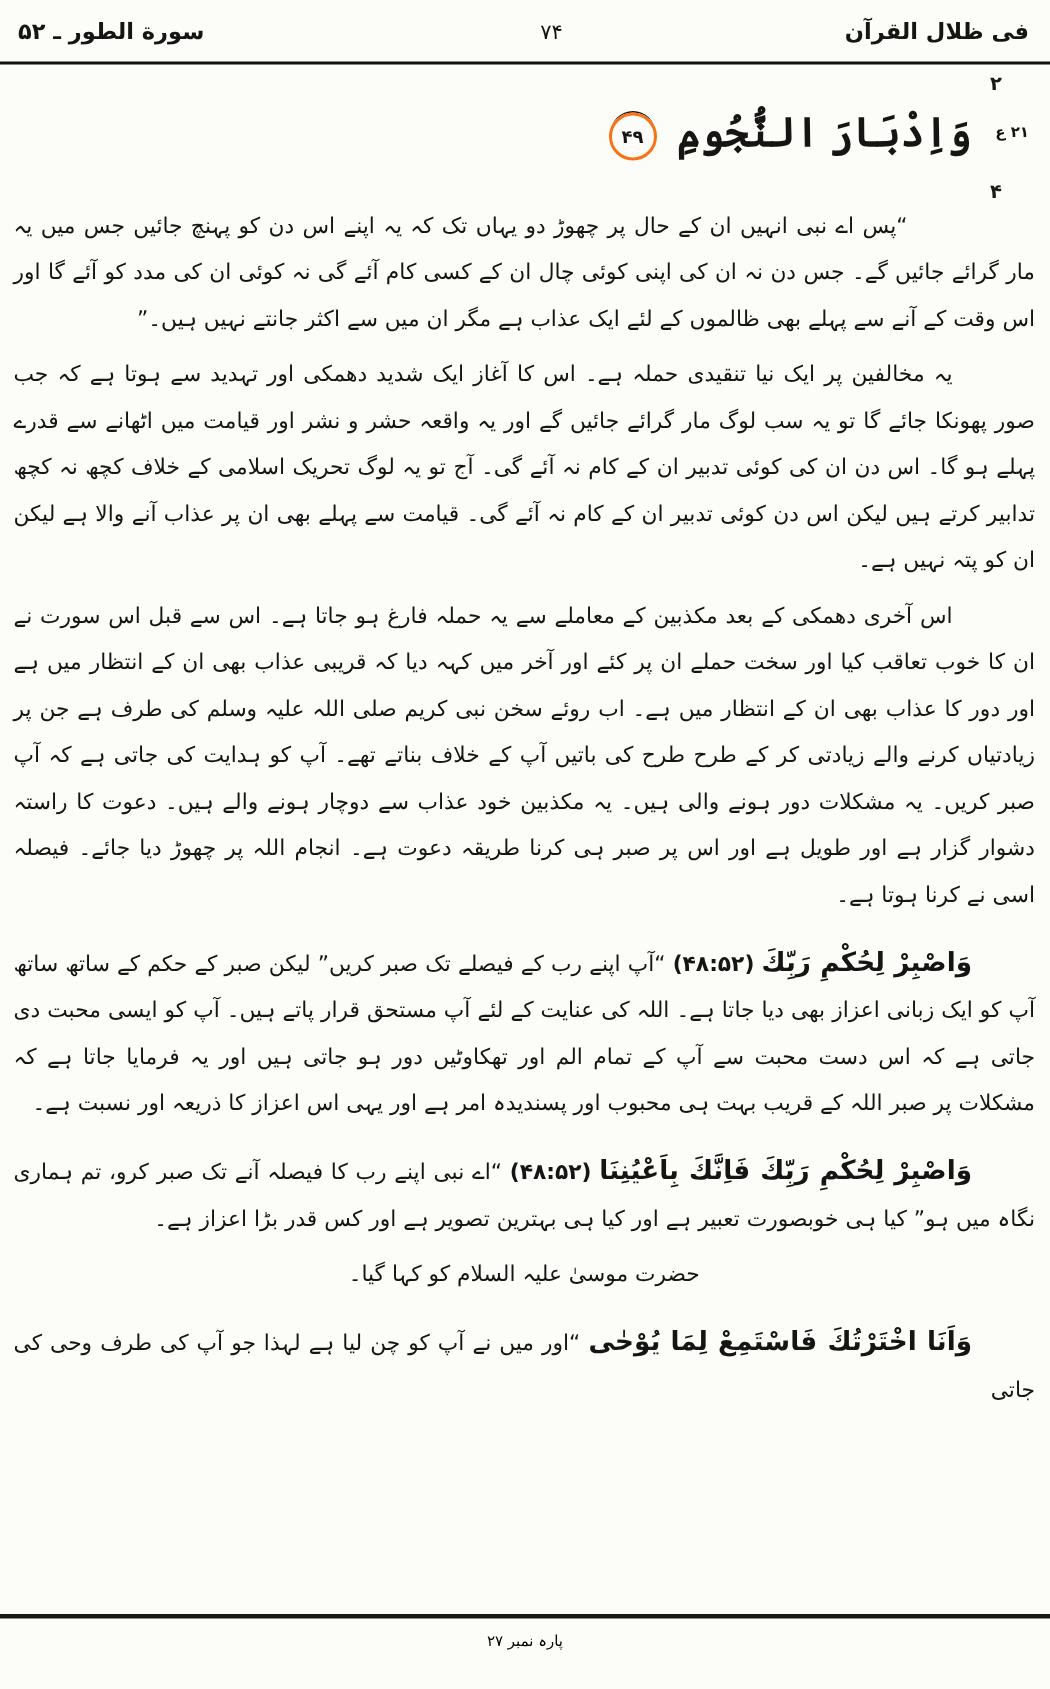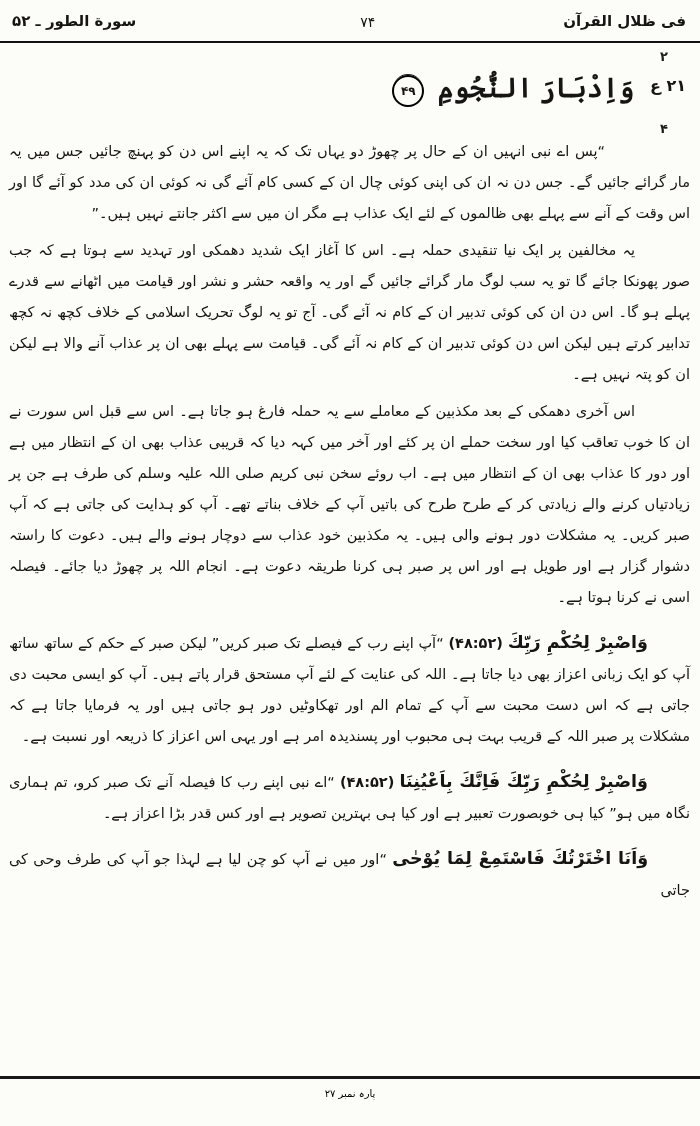--- a/index.html
+++ b/index.html
@@ -32,26 +32,26 @@
   }
   .mn-2{top:49px;}
   .mn-4{top:121px;}
   
   .heading{
     position:absolute;top:72px;right:14px;left:10px;
     text-align:right;
     font-weight:bold;
     white-space:nowrap;
   }
-  .heading .ruku{font-size:16px;margin-left:10px;vertical-align:6px;margin-top:32px;}
+  .heading .ruku{font-size:10px;margin-left:10px;vertical-align:6px;margin-top:32px;}
   .heading .verse{font-size:27px;letter-spacing:1px;font-family:Liberation Serif, serif;}
   .ayah-medallion{
     display:inline-flex;align-items:center;justify-content:center;
     width:28px;height:28px;margin-right:8px;
-    border:2px solid #000000;border-radius:50%;
+    border:2px solid #f97316;border-radius:50%;
     font-size:12px;font-weight:bold;
     vertical-align:2px;
     box-shadow:0 -2px 0 -1px #161616;
   }
   
   .body{
     position:absolute;top:136px;right:10px;left:9px;
   }
   .para{
     margin:0 0 6px 0;
@@ -118,20 +118,23 @@
       <span>“آپ اپنے رب کے فیصلے تک صبر کریں” لیکن صبر کے حکم کے ساتھ ساتھ آپ کو ایک زبانی اعزاز بھی دیا جاتا ہے۔ اللہ کی عنایت کے لئے آپ مستحق قرار پاتے ہیں۔ آپ کو ایسی محبت دی جاتی ہے کہ اس دست محبت سے آپ کے تمام الم اور تھکاوٹیں دور ہو جاتی ہیں اور یہ فرمایا جاتا ہے کہ مشکلات پر صبر اللہ کے قریب بہت ہی محبوب اور پسندیدہ امر ہے اور یہی اس اعزاز کا ذریعہ اور نسبت ہے۔</span>
     </p>
 
     <p class="para ayah-para">
       <span class="arabic-inline">وَاصْبِرْ لِحُكْمِ رَبِّكَ فَاِنَّكَ بِاَعْيُنِنَا</span>
       <span class="verse-ref">(۴۸:۵۲)</span>
       <span>“اے نبی اپنے رب کا فیصلہ آنے تک صبر کرو، تم ہماری نگاہ میں ہو” کیا ہی خوبصورت تعبیر ہے اور کیا ہی بہترین تصویر ہے اور کس قدر بڑا اعزاز ہے۔</span>
     </p>
 
 
+    <p class="para standalone">
+      <span>حضرت موسیٰ علیہ السلام کو کہا گیا۔</span>
+    </p>
 
     <p class="para ayah-para">
       <span class="arabic-inline">وَاَنَا اخْتَرْتُكَ فَاسْتَمِعْ لِمَا يُوْحٰى</span>
       <span>“اور میں نے آپ کو چن لیا ہے لہذا جو آپ کی طرف وحی کی جاتی</span>
     </p>
 
   </div>
 
   <div class="rule-bottom"></div>
   <div class="footer-text">پارہ نمبر ۲۷</div>

